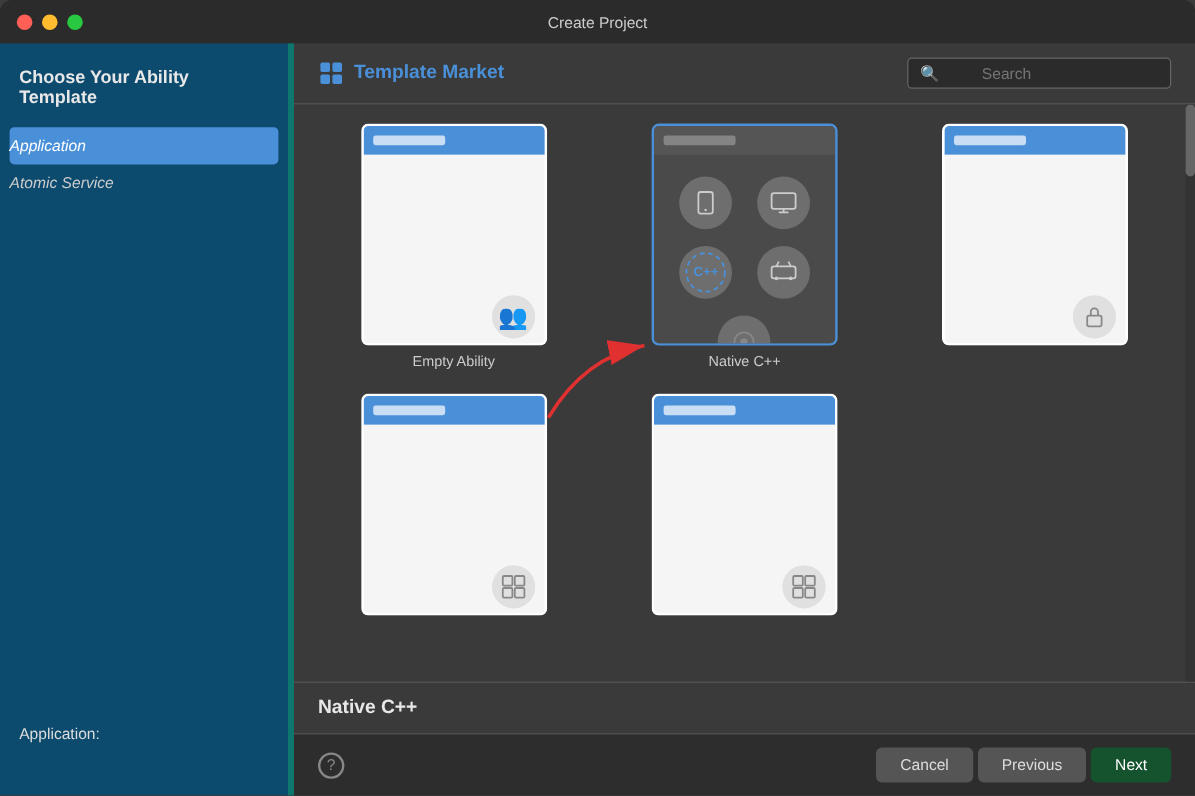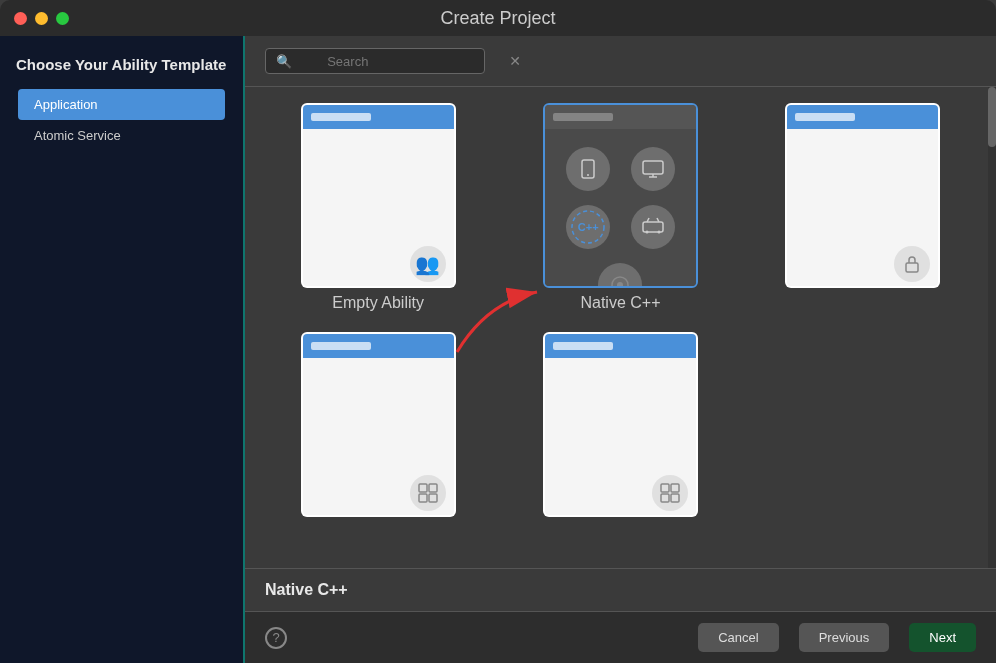--- a/index.html
+++ b/index.html
@@ -29,50 +29,51 @@
     }
     .traffic-light {
       width: 13px;
       height: 13px;
       border-radius: 50%;
     }
     .tl-close { background: #ff5f57; }
     .tl-min { background: #febc2e; }
     .tl-max { background: #28c840; }
     .title-text {
-      font-size: 18px;
+      font-size: 13px;
       color: #cccccc;
       font-weight: 500;
     }
     .main-container {
       display: flex;
       height: calc(663px - 36px);
       background: #3a3a3a;
     }
     .sidebar {
       width: 245px;
-      background: #0f172a;
+      background: #0c4a6e;
       padding: 20px 0;
       display: flex;
       flex-direction: column;
-      border-right: 2px solid #0f766e;
+      border-right: 5px solid #0f766e;
     }
     .sidebar-title {
       font-size: 15px;
       font-weight: 600;
       color: #e8e8e8;
       padding: 0 16px 16px 16px;
     }
     .sidebar-item {
-      padding: 8px 16px;
+      padding: 8px 0;
       font-size: 13px;
       cursor: pointer;
       color: #cccccc;
       border-radius: 4px;
-      margin: 0 18px;
+      margin: 0 8px;
+      font-style: italic;
     }
     .sidebar-item.active {
       background: #4a90d9;
       color: #fff;
     }
     .sidebar-description {
       margin-top: auto;
       padding: 16px;
       font-size: 12px;
       color: #aaa;
@@ -194,21 +195,21 @@
       width: 36px;
       height: 36px;
       background: #e0e0e0;
       border-radius: 50%;
       display: flex;
       align-items: center;
       justify-content: center;
       font-size: 18px;
     }
     .template-name {
-      font-size: 16px;
+      font-size: 12px;
       color: #cccccc;
       margin-top: 6px;
       text-align: center;
     }
     .native-icon-circle {
       width: 44px;
       height: 44px;
       background: rgba(255,255,255,0.2);
       border-radius: 50%;
       display: flex;
@@ -250,21 +251,21 @@
       border: 2px solid #888;
       color: #888;
       display: flex;
       align-items: center;
       justify-content: center;
       font-size: 13px;
       cursor: pointer;
     }
     .footer-buttons {
       display: flex;
-      gap: 20px;
+      gap: 4px;
     }
     .btn {
       padding: 7px 20px;
       border-radius: 5px;
       font-size: 13px;
       cursor: pointer;
       border: none;
       font-family: inherit;
     }
     .btn-cancel {
@@ -323,26 +324,39 @@
 
   <div class="sidebar">
     <div class="sidebar-title">Choose Your Ability Template</div>
     <div class="sidebar-item active">
       <span>Application</span>
     </div>
     <div class="sidebar-item">
       <span>Atomic Service</span>
     </div>
     <div class="sidebar-description">
+      <div class="sidebar-desc-title">Application:</div>
     </div>
   </div>
 
   <div class="content-area">
 
     <div class="content-header">
+      <div class="template-market-label">
+        <div class="tm-icon">
+
+          <svg width="22" height="22" viewBox="0 0 22 22" fill="none">
+            <rect x="2" y="2" width="8" height="8" rx="1.5" fill="#4a90d9"></rect>
+            <rect x="12" y="2" width="8" height="8" rx="1.5" fill="#4a90d9"></rect>
+            <rect x="2" y="12" width="8" height="8" rx="1.5" fill="#4a90d9"></rect>
+            <rect x="12" y="12" width="8" height="8" rx="1.5" fill="#4a90d9"></rect>
+          </svg>
+        </div>
+        <span>Template Market</span>
+      </div>
       <div class="search-box">
         <span class="search-icon">🔍</span>
         <input class="search-input" type="text" placeholder="Search" style="">
         <span class="search-clear">✕</span>
       </div>
     </div>
 
     <div class="templates-wrapper">
       <div class="templates-grid">
 

